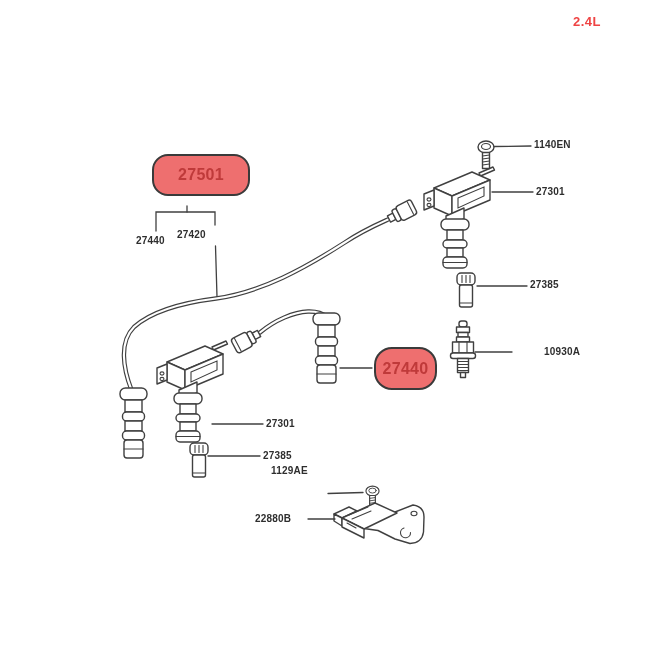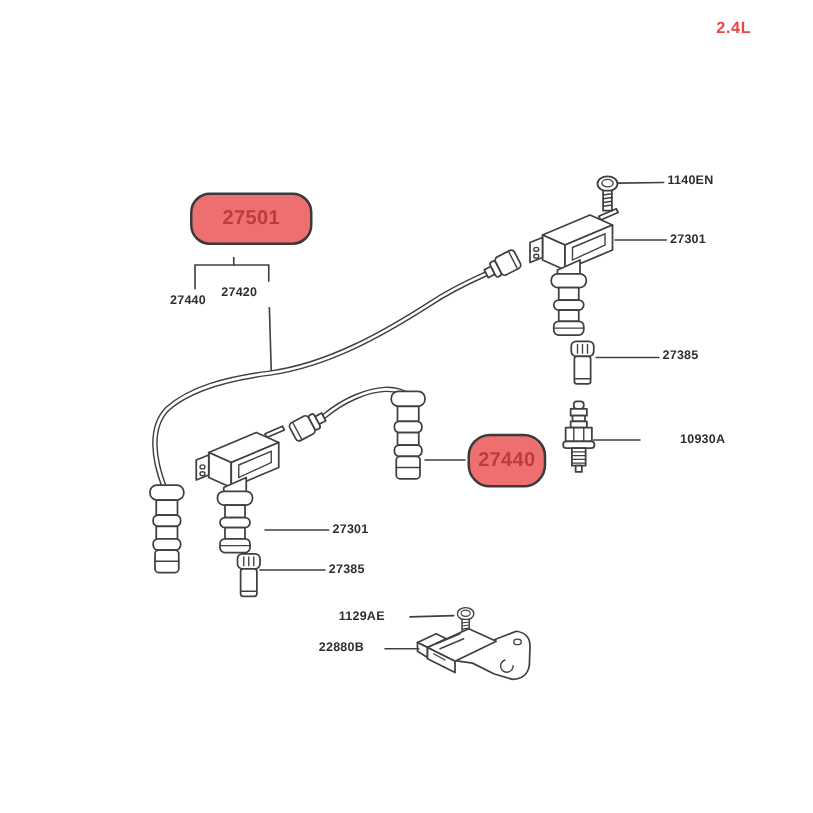--- a/index.html
+++ b/index.html
@@ -18,21 +18,21 @@
   #pill-27440{left:374px;top:347px;width:63px;height:43px;border-radius:18px;}
   
   #l-wire1{left:136px;top:233px;}
   #l-wire2{left:177px;top:227px;}
   #l-1140en{left:534px;top:137px;}
   #l-27301r{left:536px;top:184px;}
   #l-27385r{left:530px;top:277px;}
   #l-10930a{left:544px;top:344px;}
   #l-27301m{left:266px;top:416px;}
   #l-27385m{left:263px;top:448px;}
-  #l-1129ae{left:271px;top:486px;}
+  #l-1129ae{left:271px;top:463px;}
   #l-27370b{left:255px;top:511px;}
   .shape{fill:#fff;stroke:#404040;stroke-width:1.4;stroke-linejoin:round;stroke-linecap:round;}
   .thin{fill:none;stroke:#404040;stroke-width:1.1;stroke-linecap:round;}
   .leader{fill:none;stroke:#404040;stroke-width:1.3;stroke-linecap:round;}
   .wire-outer{fill:none;stroke:#404040;stroke-width:4.4;stroke-linecap:round;}
   .wire-inner{fill:none;stroke:#ffffff;stroke-width:2.1;stroke-linecap:round;}
 </style>
 </head>
 <body>
 

